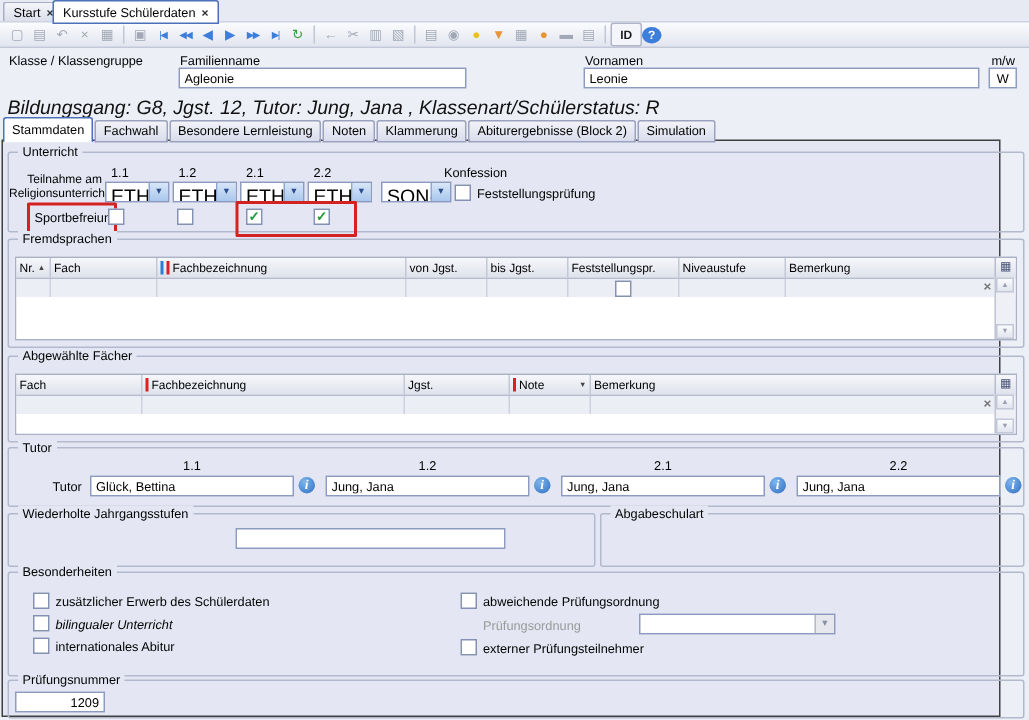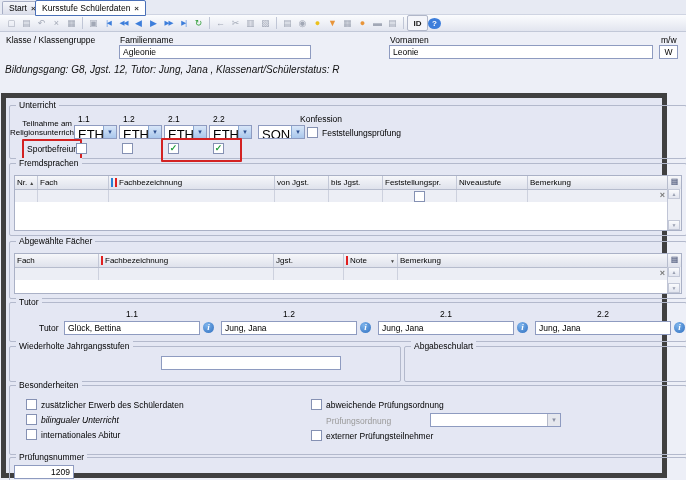--- a/index.html
+++ b/index.html
@@ -14,26 +14,26 @@
   .tbtn{min-width:13px;height:14px;display:flex;align-items:center;justify-content:center;font-size:9px;color:#a2a8b6;padding:0 1px;}
   .tbtn.blue{color:#3d7edb;}.tbtn.green{color:#35a03c;}.tbtn.orange{color:#e8953a;}.tbtn.yellow{color:#ecc11d;}
   .tbtn.dbl{font-size:6.5px;letter-spacing:-1px;}
   .tsep{width:1px;height:12px;background:#c0c6d6;margin:0 3px;}
   .tbtn.idb{font-weight:bold;color:#1c1c1c;font-size:8px;border:1px solid #b0b6c8;border-radius:2px;background:#f4f5fa;padding:0 3px;}
   .tbtn.help{width:11px;min-width:11px;height:11px;border-radius:50%;background:#3d7edb;color:#fff;font-size:8px;font-weight:bold;}
   
   .lbl{position:absolute;font-size:8.5px;white-space:nowrap;}
   .grylbl{color:#9a9a9a;}
   input.field{position:absolute;height:14px;border:1px solid #8e9bc0;background:#fff;font-family:"Liberation Sans",sans-serif;font-size:8.5px;padding:0 3px;box-sizing:border-box;}
-  .infoline{position:absolute;left:5px;top:64px;font-style:italic;font-size:10px;color:#111;}
+  .infoline{position:absolute;left:5px;top:64px;font-style:italic;font-size:13px;color:#111;}
   
   .itabs{position:absolute;left:2px;top:78px;display:flex;align-items:flex-end;z-index:3;}
   .itab{height:13px;line-height:13px;padding:0 5px;margin-right:1px;border:1px solid #9aa2bd;border-radius:2px 2px 0 0;background:linear-gradient(#f2f3f8,#d9dcec);white-space:nowrap;}
   .itab.active{height:15px;line-height:15px;background:#fff;border:1px solid #4a70b8;border-bottom:1px solid #fff;}
-  .panel{position:absolute;left:1px;top:93px;width:666px;height:385px;background:#e4e7f3;border:5px solid #404040;box-sizing:border-box;}
+  .panel{position:absolute;left:1px;top:93px;width:666px;height:385px;background:#e4e7f3;border:1px solid #404040;box-sizing:border-box;}
   
   .gb{position:absolute;border:1px solid #b3b9cc;border-radius:2px;}
   .gb>.lg{position:absolute;top:-6px;left:6px;background:#e4e7f3;padding:0 3px;line-height:11px;white-space:nowrap;}
   
   .chk{position:absolute;width:11px;height:11px;background:#fff;border:1px solid #8591b3;box-sizing:border-box;text-align:center;line-height:9px;font-size:9px;color:#1f9d3a;font-weight:bold;}
   .chk.on::after{content:"✓";}
   .inchk{position:static;display:inline-block;vertical-align:-2px;margin-right:4px;}
   .combo{position:absolute;height:14px;background:#fff;border:1px solid #8e9bc0;box-sizing:border-box;display:flex;}
   .cotext{flex:1;padding:1px 0 0 3px;overflow:hidden;white-space:nowrap;font-size:13px;}
   .cobtn{width:12px;background:linear-gradient(#d8e6f8,#a9c7ec);border-left:1px solid #8aa8d2;color:#2a4d8f;font-size:7px;text-align:center;line-height:12px;}
@@ -109,20 +109,29 @@
 
   <span class="lbl" style="left:6px;top:35px;">Klasse / Klassengruppe</span>
   <span class="lbl" style="left:120px;top:35px;">Familienname</span>
   <input class="field" style="left: 119px; top: 45px; width: 192px;" value="Agleonie">
   <span class="lbl" style="left:390px;top:35px;">Vornamen</span>
   <input class="field" style="left: 389px; top: 45px; width: 264px;" value="Leonie">
   <span class="lbl" style="left:661px;top:35px;">m/w</span>
   <input class="field" style="left: 659px; top: 45px; width: 19px; text-align: center;" value="W">
   <div class="infoline">Bildungsgang: G8, Jgst. 12, Tutor: Jung, Jana , Klassenart/Schülerstatus: R</div>
 
+  <div class="itabs">
+    <span class="itab active">Stammdaten</span>
+    <span class="itab">Fachwahl</span>
+    <span class="itab">Besondere Lernleistung</span>
+    <span class="itab">Noten</span>
+    <span class="itab">Klammerung</span>
+    <span class="itab">Abiturergebnisse (Block 2)</span>
+    <span class="itab">Simulation</span>
+  </div>
 
   <div class="panel">
 
     <div class="gb" style="left:3px;top:7px;width:676px;height:52px;">
       <span class="lg">Unterricht</span>
       <span class="lbl" style="left:68px;top:8px;">1.1</span>
       <span class="lbl" style="left:113px;top:8px;">1.2</span>
       <span class="lbl" style="left:158px;top:8px;">2.1</span>
       <span class="lbl" style="left:203px;top:8px;">2.2</span>
       <span class="lbl" style="left:248px;top:8px;padding-left:42px;">Konfession</span>

